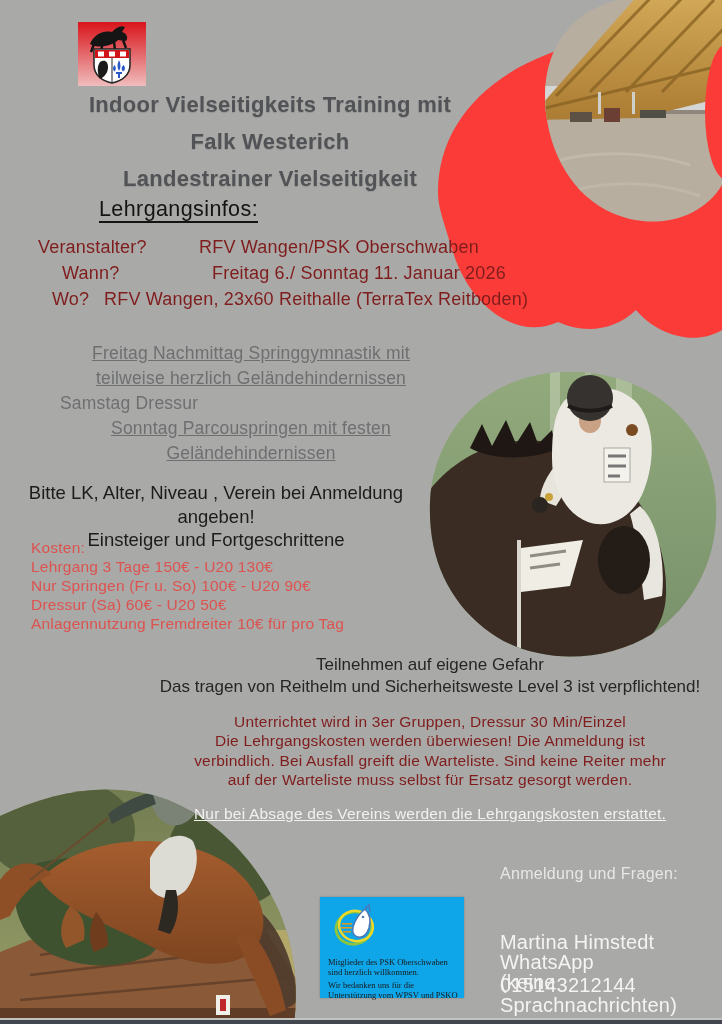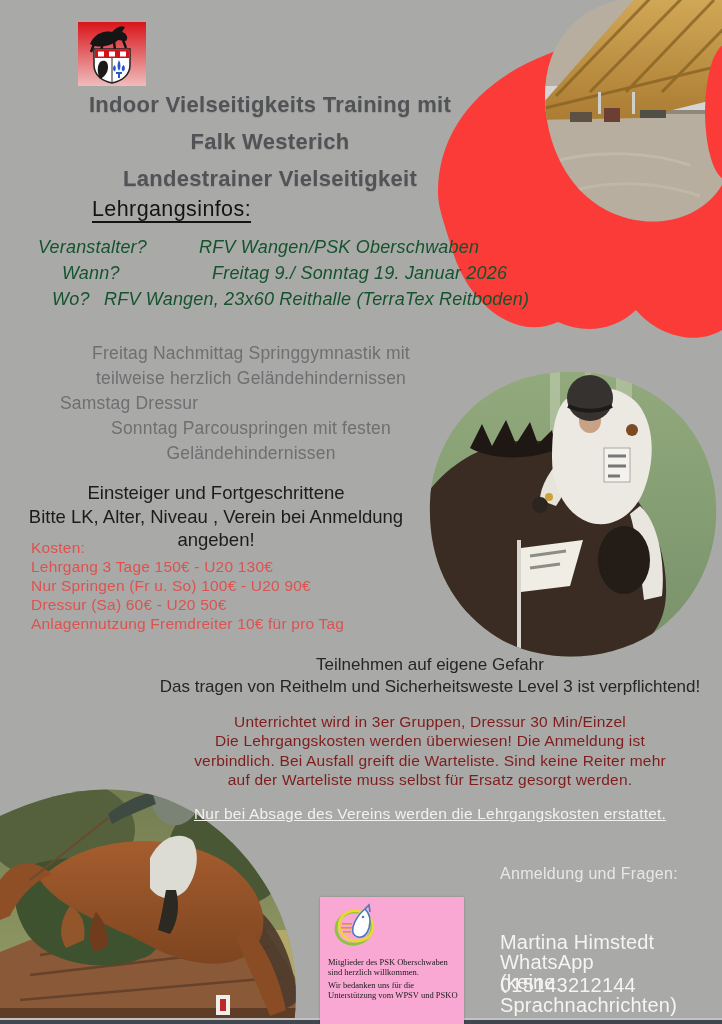--- a/index.html
+++ b/index.html
@@ -14,47 +14,47 @@
 
   
   .crest{left:78px;top:22px;z-index:3;}
 
   
   .title{left:18px;top:86px;width:504px;text-align:center;
     font-size:22px;font-weight:bold;color:#525356;line-height:37px;letter-spacing:.3px;
     text-shadow:0 1px 1px rgba(0,0,0,.12);}
 
   
-  .infos-heading{left:92px;top:197px;font-size:21.5px;color:#141414;letter-spacing:.4px;
+  .infos-heading{left:99px;top:197px;font-size:21.5px;color:#141414;letter-spacing:.4px;
     text-decoration:underline;text-underline-offset:5px;text-decoration-thickness:1.5px;}
-  .inforow{font-size:18px;color:#14532d;letter-spacing:.2px;white-space:nowrap;font-style:italic;}
+  .inforow{font-size:18px;color:#7f1d1d;letter-spacing:.2px;white-space:nowrap;}
   .lbl0{left:38px;top:237px}.val0{left:199px;top:237px}
   .lbl1{left:62px;top:263px}.val1{left:212px;top:263px}
   .lbl2{left:52px;top:289px}.val2{left:104px;top:289px}
 
   
   .schedule{left:42px;top:341px;width:418px;font-size:17.5px;color:#6e6f71;line-height:25px;letter-spacing:.2px;}
-  .schedule .c{text-align:center;}
+  .schedule .c{text-align:center;text-decoration:underline;}
   .schedule .l{text-align:left;padding-left:18px;}
 
   
   .participants{left:2px;top:481px;width:428px;text-align:center;font-size:18.5px;color:#1c1c1c;line-height:23.5px;}
 
   
   .costs{left:31px;top:538px;font-size:15.5px;color:#dc5350;line-height:19px;letter-spacing:.2px;}
 
   
   .disclaimer{left:120px;top:654px;width:620px;text-align:center;font-size:17px;color:#262626;line-height:22px;}
 
   
   .orgtext{left:150px;top:712px;width:560px;text-align:center;font-size:15.5px;color:#7f1d1d;line-height:19.4px;letter-spacing:.2px;}
   .refund{left:150px;top:805px;width:560px;text-align:center;font-size:15.5px;color:#f2f1ee;letter-spacing:.2px;text-decoration:underline;}
 
   
-  .sponsor-box{left:320px;top:897px;width:144px;height:128px;background:#f9a8d4;z-index:3;
+  .sponsor-box{left:320px;top:897px;width:144px;height:101px;background:#0ea5e9;z-index:3;
     box-shadow:0 0 2px rgba(0,0,0,.25);}
   .sponsor-logo{position:absolute;left:12px;top:6px;}
   .sponsor-text{position:absolute;left:8px;right:5px;top:60px;
     font-family:"Liberation Serif",serif;font-size:8.5px;line-height:10px;color:#1a1a1a;}
   .sponsor-text p{margin:0 0 3px 0;}
 
   
   .contact-heading{left:500px;top:865px;font-size:16px;color:rgba(255,255,255,.72);letter-spacing:.3px;}
   .contact-line{left:500px;font-size:20px;color:#f5f4f2;letter-spacing:.2px;}
   .cl1{top:931px}.cl2{top:951px}.cl3{top:971px}
@@ -203,35 +203,35 @@
   <div class="txt title">
     <div>Indoor Vielseitigkeits Training mit</div>
     <div>Falk Westerich</div>
     <div>Landestrainer Vielseitigkeit</div>
   </div>
 
   <div class="txt infos-heading">Lehrgangsinfos:</div>
   <span class="txt inforow lbl0">Veranstalter?</span>
   <span class="txt inforow val0">RFV Wangen/PSK Oberschwaben</span>
   <span class="txt inforow lbl1">Wann?</span>
-  <span class="txt inforow val1">Freitag 9./ Sonntag 19. Januar 2026</span>
+  <span class="txt inforow val1">Freitag 6./ Sonntag 11. Januar 2026</span>
   <span class="txt inforow lbl2">Wo?</span>
   <span class="txt inforow val2">RFV Wangen, 23x60 Reithalle (TerraTex Reitboden)</span>
 
   <div class="txt schedule">
     <div class="c">Freitag Nachmittag Springgymnastik mit</div>
     <div class="c">teilweise herzlich Geländehindernissen</div>
     <div class="l">Samstag Dressur</div>
     <div class="c">Sonntag Parcouspringen mit festen</div>
     <div class="c">Geländehindernissen</div>
   </div>
 
   <div class="txt participants">
+    <div>Bitte LK, Alter, Niveau , Verein bei Anmeldung angeben!</div>
     <div>Einsteiger und Fortgeschrittene</div>
-    <div>Bitte LK, Alter, Niveau , Verein bei Anmeldung angeben!</div>
   </div>
 
   <div class="txt costs">
     <div>Kosten:</div>
     <div>Lehrgang 3 Tage 150€ - U20 130€</div>
     <div>Nur Springen (Fr u. So) 100€ - U20 90€</div>
     <div>Dressur (Sa) 60€ - U20 50€</div>
     <div>Anlagennutzung Fremdreiter 10€ für pro Tag</div>
   </div>
 

